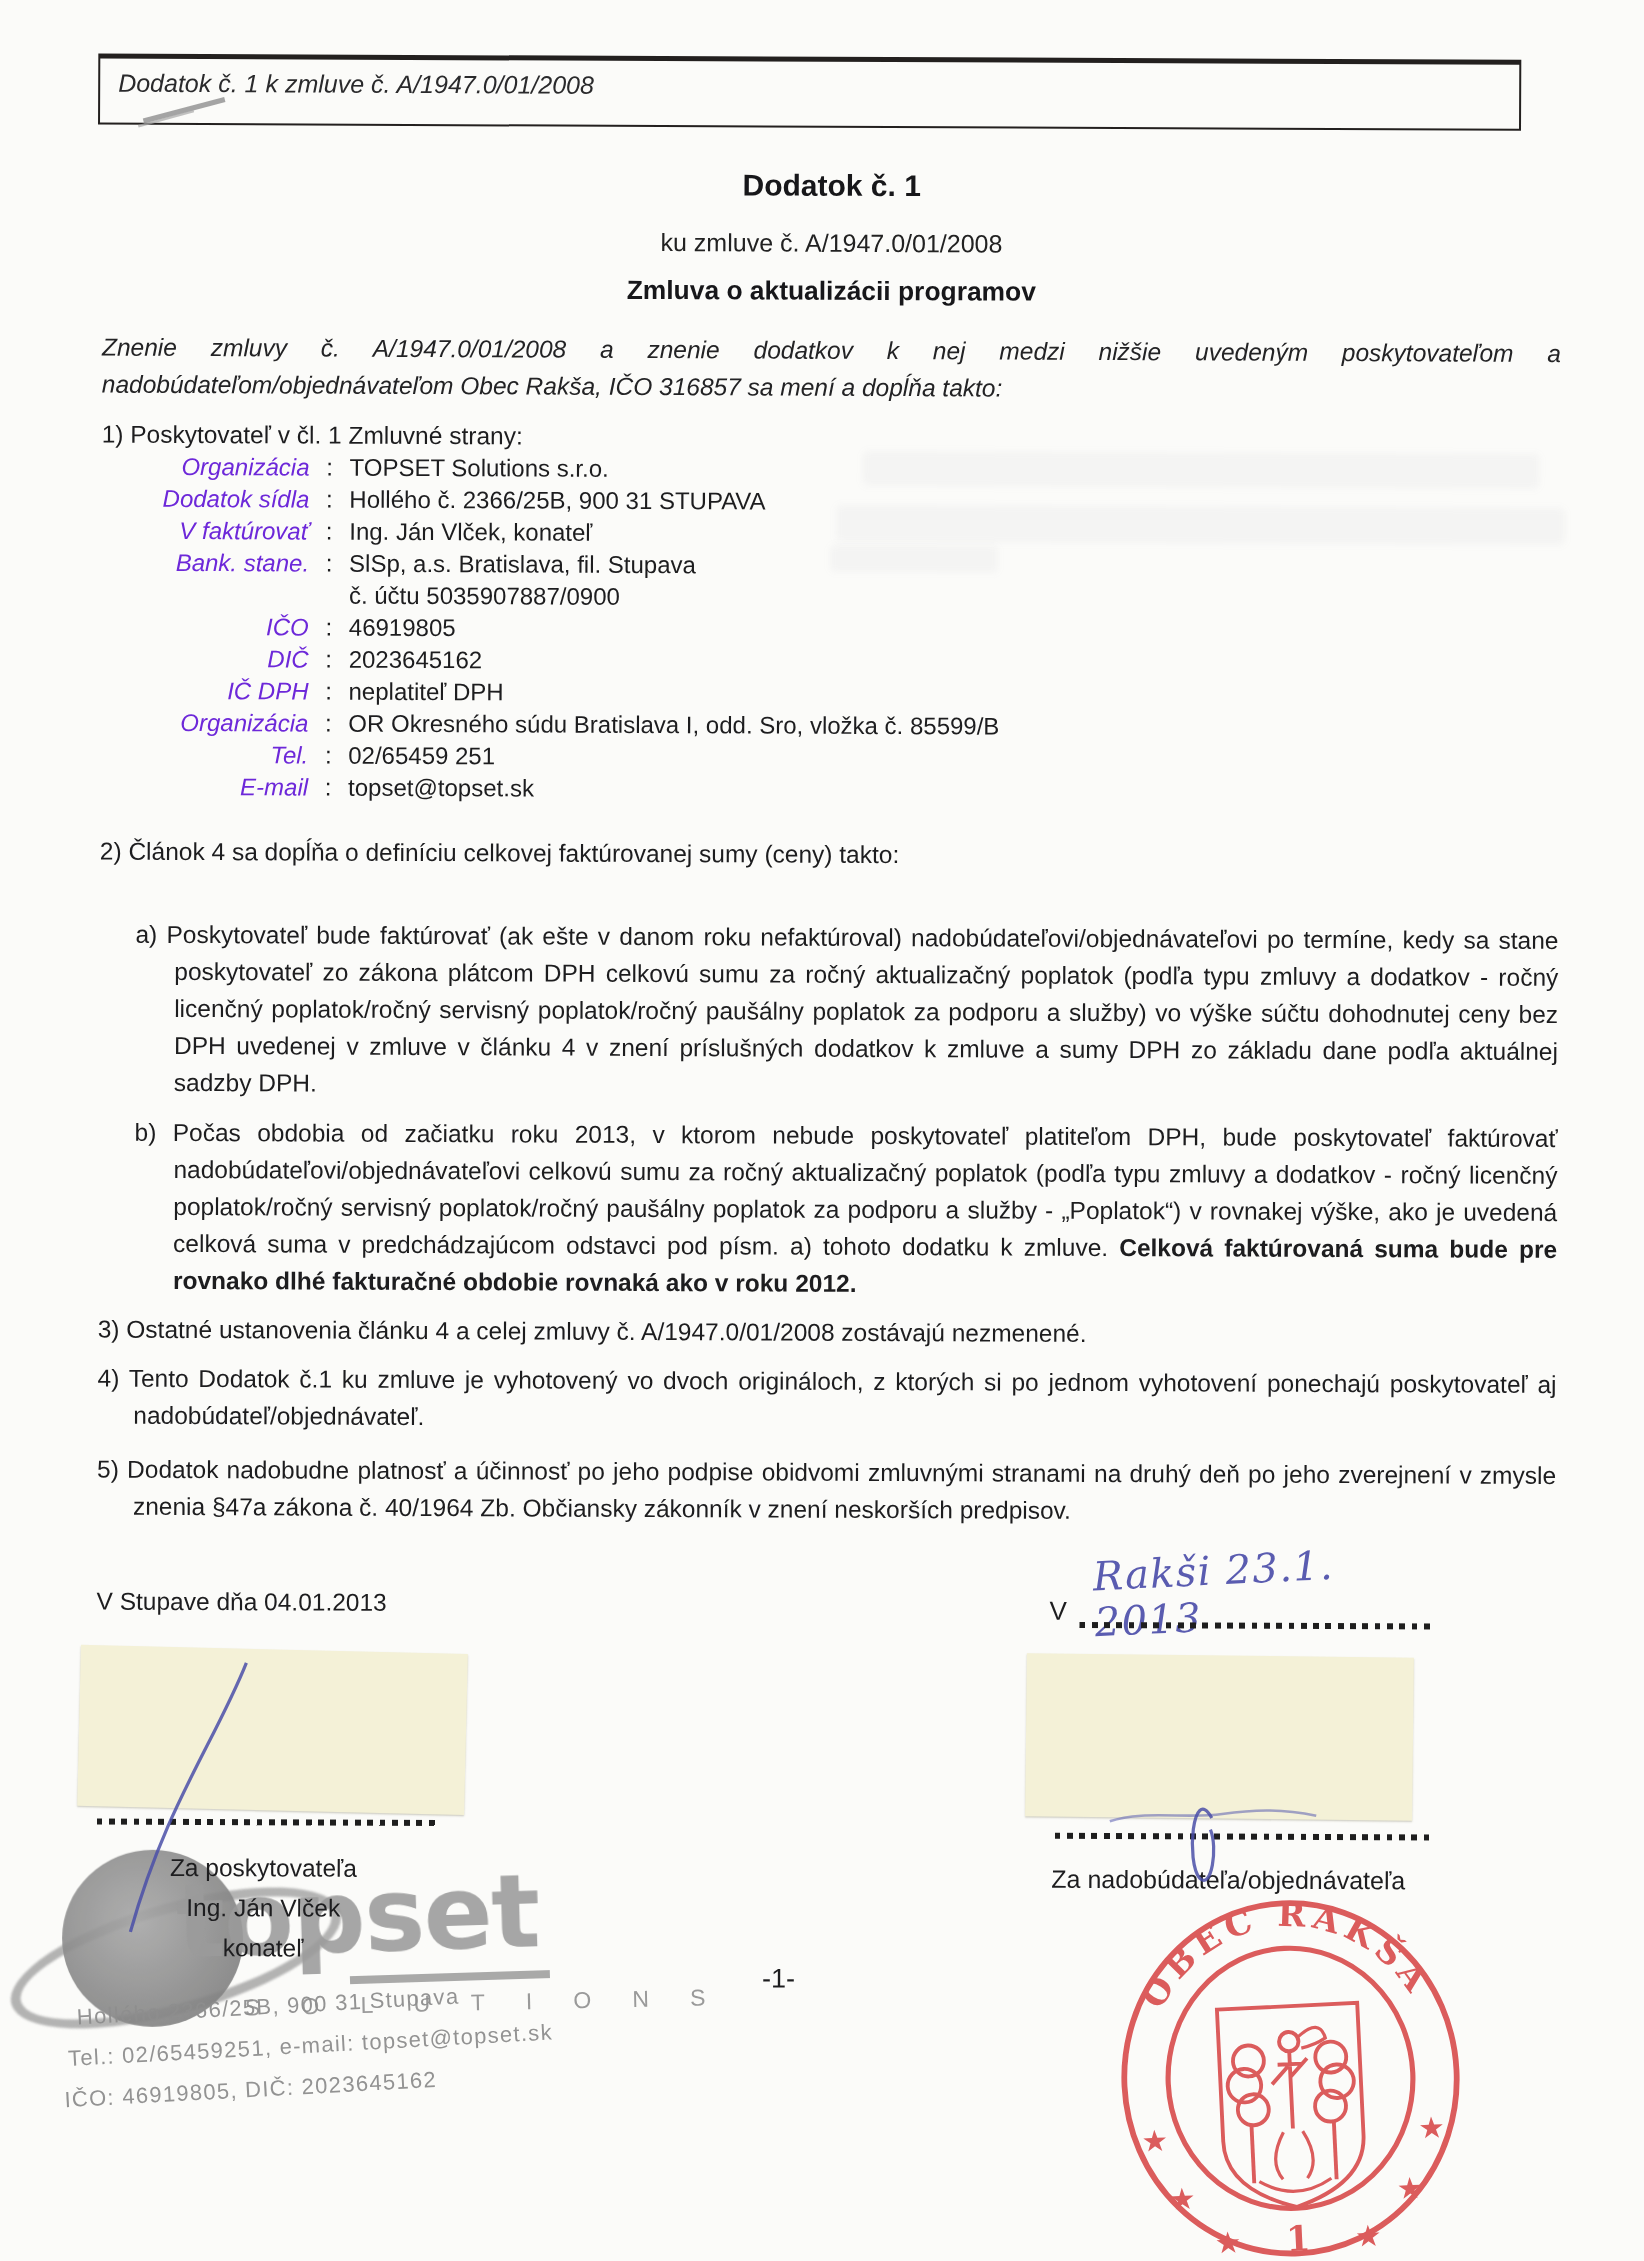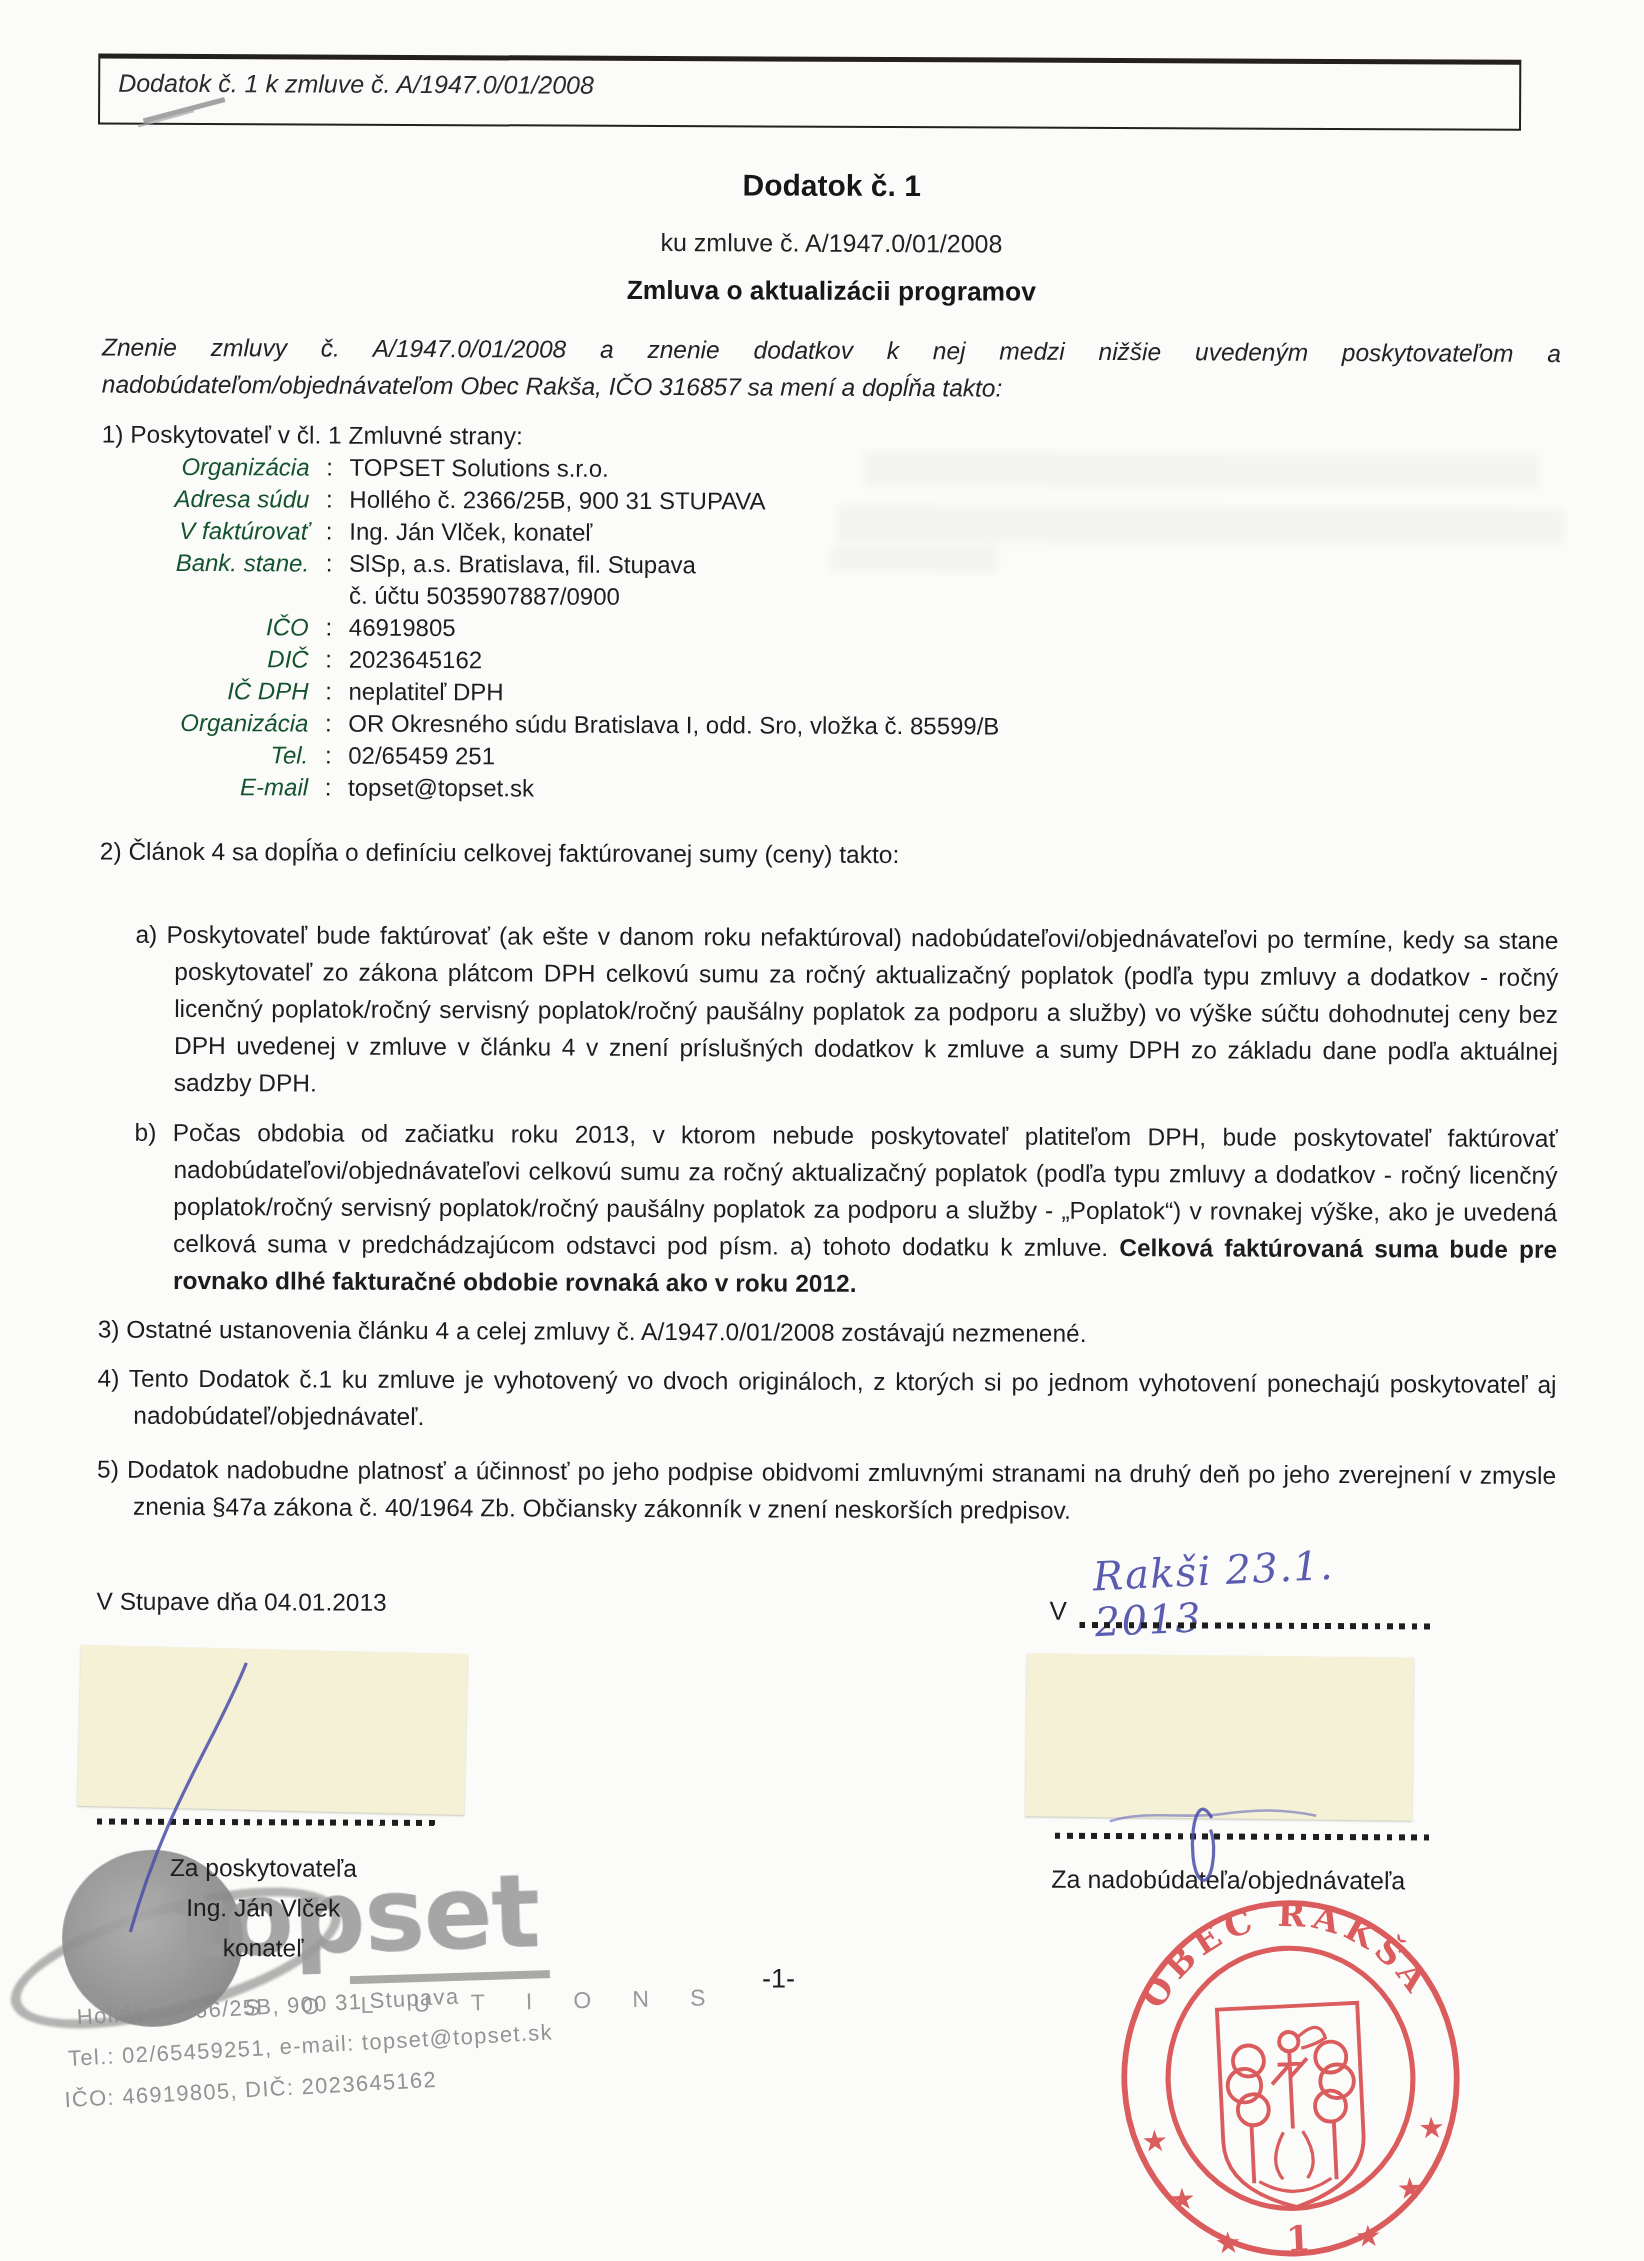--- a/index.html
+++ b/index.html
@@ -21,21 +21,21 @@
   .doc-title{top:166px;font-size:30px;font-weight:bold;color:#17171a;}
   .doc-sub{top:226px;font-size:25px;color:#222;}
   .doc-sub2{top:273px;font-size:26.4px;font-weight:bold;color:#17171a;}
   
   .intro{left:103px;top:329px;width:1459px;font-style:italic;font-size:24.5px;
     line-height:37px;text-align:justify;color:#232325;}
   .s1head{left:103px;top:421px;font-size:24.5px;}
   
   .ptable{left:103px;top:451px;width:1459px;}
   .prow{display:flex;line-height:32px;font-size:24px;}
-  .plabel{width:208px;text-align:right;font-style:italic;color:#14532d;}
+  .plabel{width:208px;text-align:right;font-style:italic;color:#6d28d9;}
   .psep{width:40px;text-align:center;}
   .pvalue{flex:1;}
   .s2head{left:103px;top:838px;font-size:24.5px;}
   .clause{left:139px;top:0;width:1423px;font-size:24.5px;line-height:37px;
     text-align:justify;padding-left:39px;text-indent:-39px;box-sizing:border-box;}
   .clause-a{top:891px;}
   .clause-b{top:1089px;}
   .bold{font-weight:bold;}
   .numsec{left:103px;width:1459px;font-size:24.5px;line-height:37px;text-align:justify;
     padding-left:36px;text-indent:-36px;box-sizing:border-box;}
@@ -102,21 +102,21 @@
   <div class="abs intro">Znenie zmluvy č. A/1947.0/01/2008 a znenie dodatkov k nej medzi nižšie uvedeným poskytovateľom a nadobúdateľom/objednávateľom Obec Rakša, IČO 316857 sa mení a dopĺňa takto:</div>
 
   <div class="abs s1head">1)  Poskytovateľ  v čl. 1 Zmluvné strany:</div>
   <div class="abs ptable">
     <div class="prow">
         <span class="plabel">Organizácia</span>
         <span class="psep">:</span>
         <span class="pvalue">TOPSET Solutions s.r.o.</span>
       </div>
     <div class="prow">
-        <span class="plabel">Adresa súdu</span>
+        <span class="plabel">Dodatok sídla</span>
         <span class="psep">:</span>
         <span class="pvalue">Hollého č. 2366/25B, 900 31 STUPAVA</span>
       </div>
     <div class="prow">
         <span class="plabel">V faktúrovať</span>
         <span class="psep">:</span>
         <span class="pvalue">Ing. Ján Vlček, konateľ</span>
       </div>
     <div class="prow">
         <span class="plabel">Bank. stane.</span>

